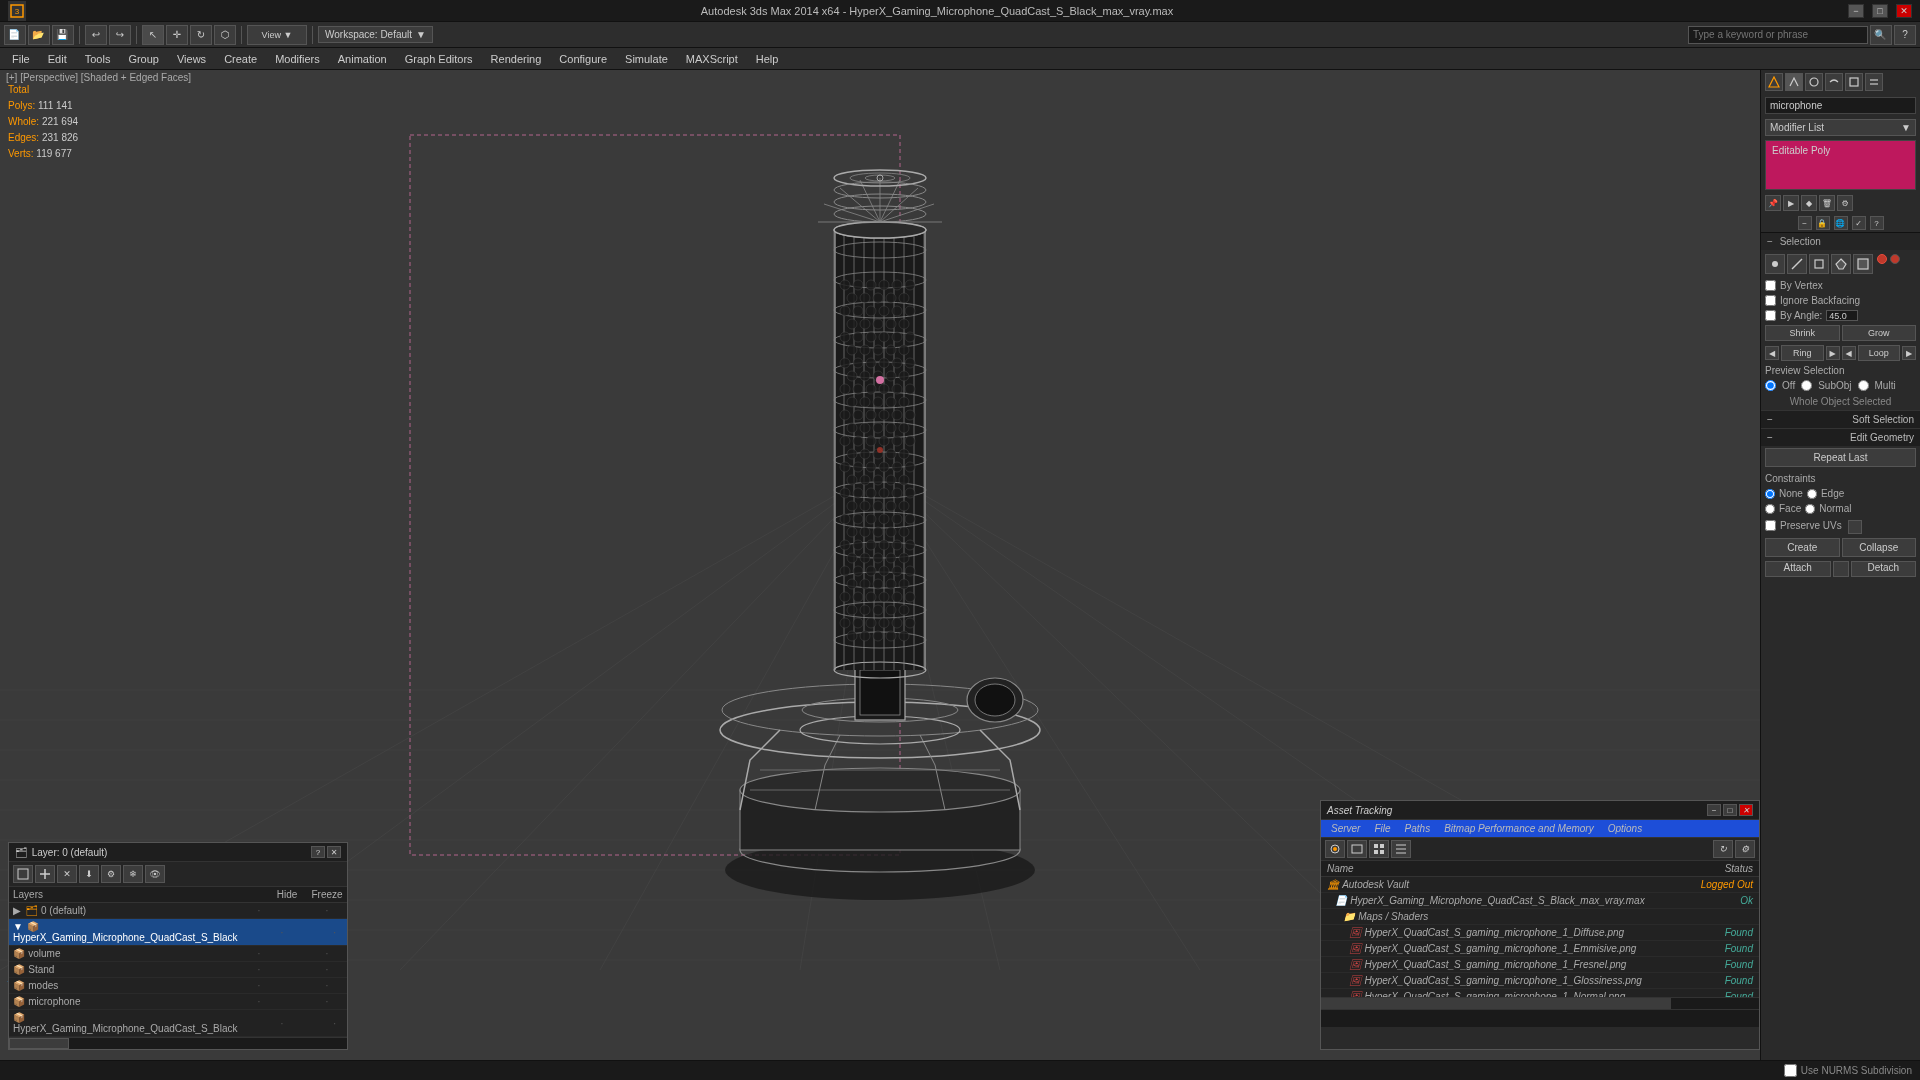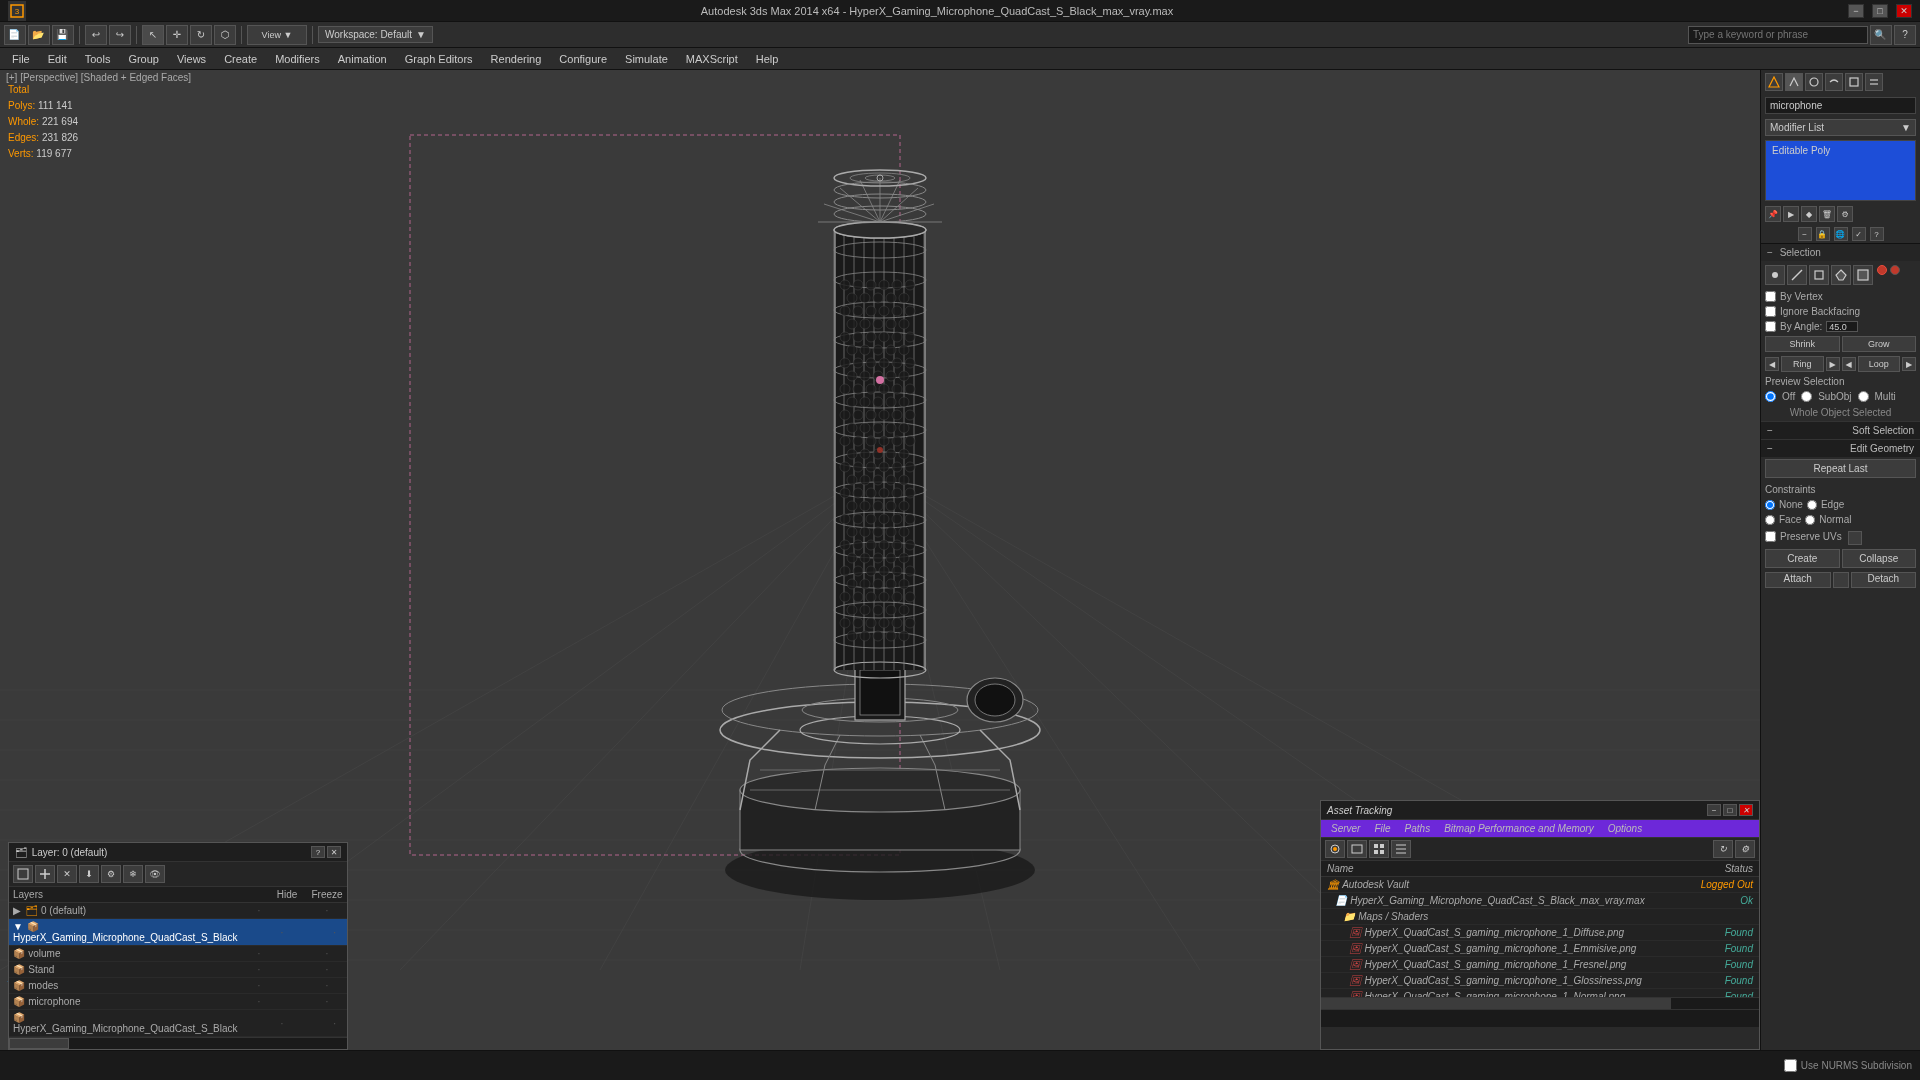--- a/index.html
+++ b/index.html
@@ -147,24 +147,24 @@
       font-size: 10px;
       color: #ccc;
       width: calc(100% - 8px);
       display: flex;
       align-items: center;
       justify-content: space-between;
       cursor: pointer;
     }
 
     #modifier-stack {
-      background: #1d4ed8;
+      background: #be185d;
       border: 1px solid #444;
       margin: 2px 4px;
-      height: 61px;
+      height: 50px;
       font-size: 10px;
       color: #ccc;
       padding: 2px;
     }
     .stack-item {
       padding: 2px 4px;
       cursor: pointer;
     }
 
     #stack-icons {
@@ -341,21 +341,21 @@
       width: 16px; height: 16px;
       background: #3c3c3c;
       border: 1px solid #555;
       cursor: pointer;
     }
 
     
     #statusbar {
       position: absolute;
       bottom: 0; left: 0; right: 0;
-      height: 30px;
+      height: 20px;
       background: #1a1a1a;
       border-top: 1px solid #111;
       display: flex;
       align-items: center;
       padding: 0 8px;
       font-size: 10px;
       color: #888;
       z-index: 100;
     }
 
@@ -445,21 +445,21 @@
       align-items: center;
       justify-content: space-between;
       font-size: 10px;
       color: #ccc;
       border-bottom: 1px solid #333;
     }
     .asset-menubar {
       display: flex;
       gap: 2px;
       padding: 2px 4px;
-      background: #6d28d9;
+      background: #1d4ed8;
       border-bottom: 1px solid #333;
       font-size: 10px;
       color: #bbb;
     }
     .asset-menu-item { padding: 1px 6px; cursor: pointer; }
     .asset-toolbar {
       display: flex;
       gap: 2px;
       padding: 2px 4px;
       background: #252525;

